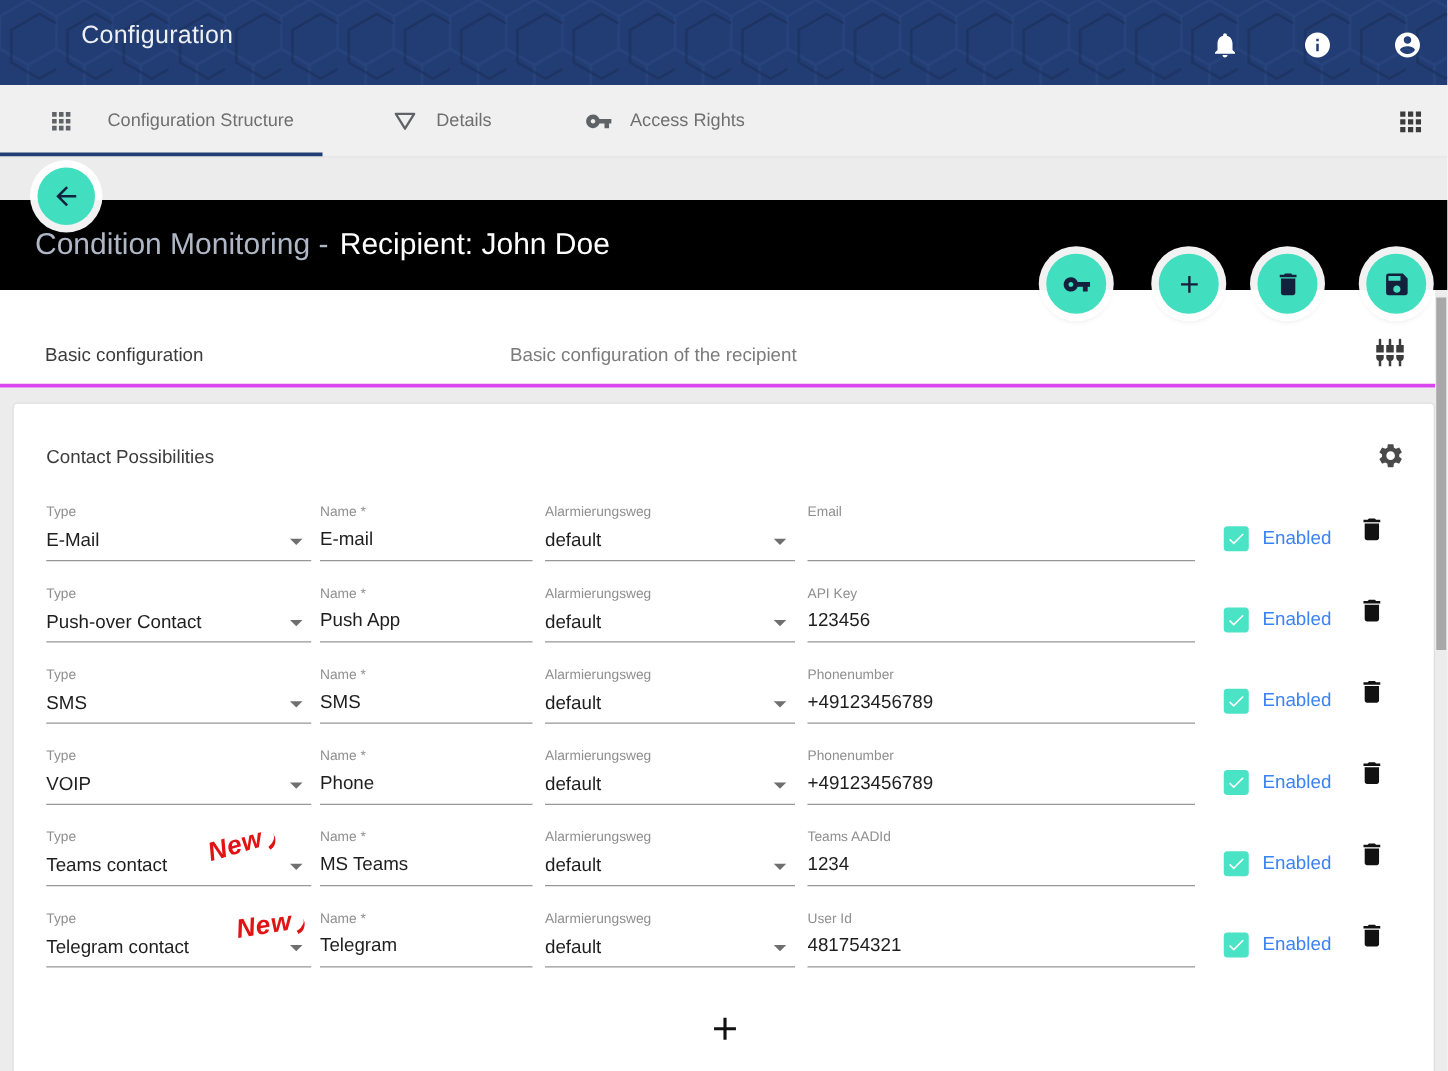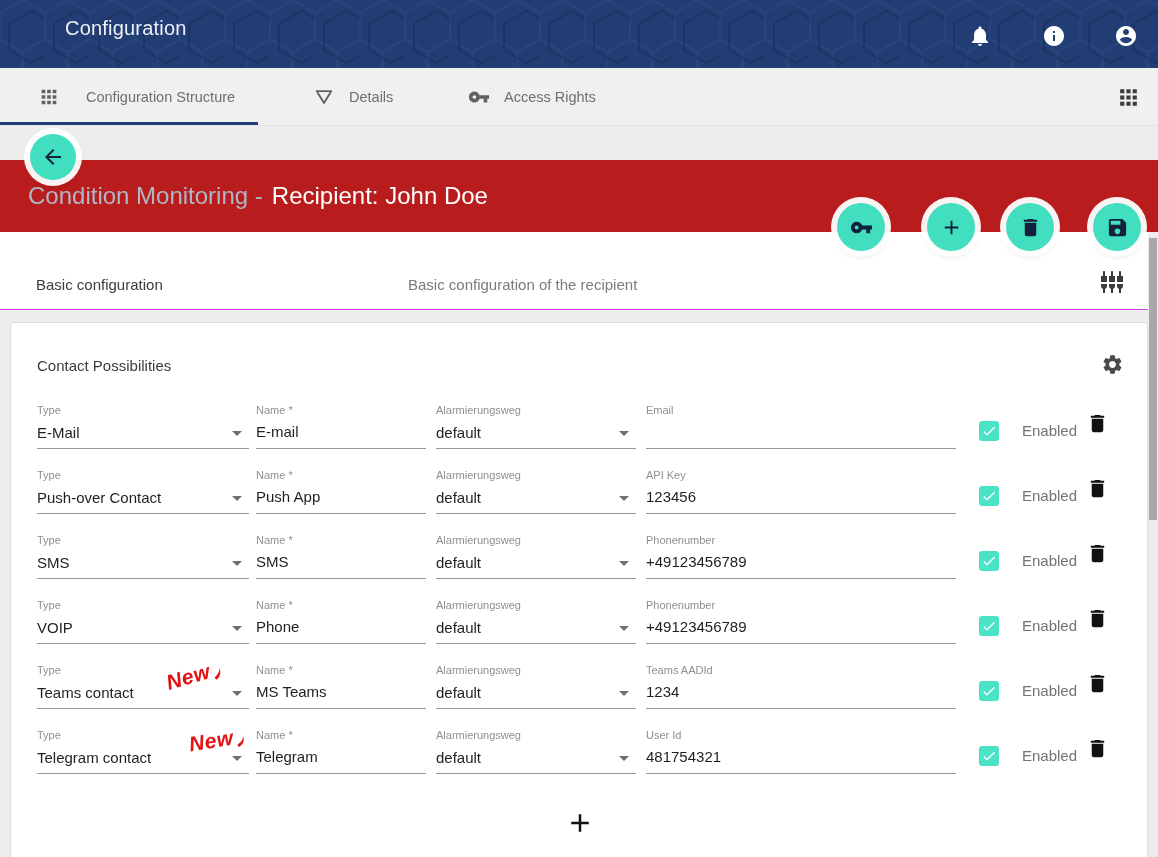--- a/index.html
+++ b/index.html
@@ -26,34 +26,34 @@
   .tabbar-menu { position:absolute; left:1116px; top:17px; width:25px; height:25px; color:#3C3C3C; cursor:pointer; }
   .tabbar-menu svg { width:25px; height:25px; }
 
   
   .back-fab { position:absolute; left:30px; top:134px; width:46px; height:46px; border-radius:50%;
               background:#41DFBF; display:flex; align-items:center; justify-content:center; cursor:pointer;
               box-shadow:0 0 0 6px rgba(255,255,255,.95), 0 3px 6px rgba(0,0,0,.35); z-index:30; }
   .back-fab svg { width:24px; height:24px; color:#12233F; }
 
   
-  .banner { position:absolute; left:0; top:160px; width:1158px; height:72px; background:#b91c1c; z-index:10; }
+  .banner { position:absolute; left:0; top:160px; width:1158px; height:72px; background:#000000; z-index:10; }
   .banner-title { position:absolute; left:28px; top:22px; font-size:24px; white-space:nowrap; }
   .banner-prefix { color:#AFB7C6; margin-right:9px; }
   .banner-highlight { color:#FFFFFF; }
 
   
   .fab { position:absolute; top:203px; width:48px; height:48px; border-radius:50%; background:#41DFBF;
          display:flex; align-items:center; justify-content:center; cursor:pointer; z-index:20;
          box-shadow:0 0 0 6px rgba(255,255,255,.95), 0 3px 7px rgba(0,0,0,.3); }
   .fab svg { width:23px; height:23px; color:#14213C; }
   .fab-key { left:837px; } .fab-add { left:927px; } .fab-delete { left:1006px; } .fab-save { left:1093px; }
 
   
-  .section { position:absolute; left:0; top:232px; width:1148px; height:78px; background:#FFFFFF; border-bottom:1px solid #d946ef; z-index:5; }
+  .section { position:absolute; left:0; top:232px; width:1148px; height:78px; background:#FFFFFF; border-bottom:3px solid #d946ef; z-index:5; }
   .section-title { position:absolute; left:36px; top:44px; font-size:15px; color:#3C3C3C; }
   .section-subtitle { position:absolute; left:408px; top:44px; font-size:15px; color:#7B7B7B; }
   .section-icon { position:absolute; left:1100px; top:38px; width:24px; height:24px; color:#3C3C3C; cursor:pointer; }
   .section-icon svg { width:24px; height:24px; }
 
   
   .card { position:absolute; left:10px; top:322px; width:1138px; height:552px; background:#FFFFFF;
           border:1px solid #DEDEDE; border-radius:4px; }
   .card-title { position:absolute; left:26px; top:34px; font-size:15px; color:#3C3C3C; }
   .card-gear { position:absolute; left:1090px; top:30px; width:23px; height:23px; color:#4A4A4A; cursor:pointer; }
@@ -70,21 +70,21 @@
   .field-value { position:absolute; left:0; top:25px; font-size:15px; color:#1F1F1F; white-space:nowrap; }
   .field input { position:absolute; left:0; top:24px; width:100%; border:none; outline:none; background:transparent;
                  font-family:inherit; font-size:15px; color:#1F1F1F; }
   .dd-arrow { position:absolute; right:0; top:22px; width:24px; height:24px; color:#6F6F6F; }
   .dd-arrow svg { width:24px; height:24px; }
 
   .f-enabled { width:85px; margin-right:22px; display:flex; align-items:center; padding-top:13px; }
   .checkbox { width:20px; height:20px; border-radius:3px; background:#4AE3C5; display:flex; align-items:center;
               justify-content:center; cursor:pointer; flex:0 0 auto; }
   .checkbox svg { width:16px; height:16px; color:#FFFFFF; }
-  .enabled-label { margin-left:23px; font-size:15px; color:#737373; }
+  .enabled-label { margin-left:11px; font-size:15px; color:#3b82f6; }
   .f-trash { width:30px; padding-top:13px; }
   .row-trash { width:23px; height:23px; color:#111111; cursor:pointer; }
   .row-trash svg { width:23px; height:23px; }
 
   .new-badge { position:absolute; display:none; color:#E21313; font-size:21px; font-weight:bold; font-style:italic;
                letter-spacing:.5px; z-index:3; }
   .contact-row:nth-child(5) .new-badge { display:block; left:129px; top:6px; transform:rotate(-16deg); }
   .contact-row:nth-child(6) .new-badge { display:block; left:152px; top:5px; transform:rotate(-9deg); }
   .new-badge::after { content:""; position:absolute; right:-11px; bottom:3px; width:10px; height:7px;
                border-bottom:3px solid #E21313; border-radius:0 0 9px 0; transform:rotate(-24deg); }

